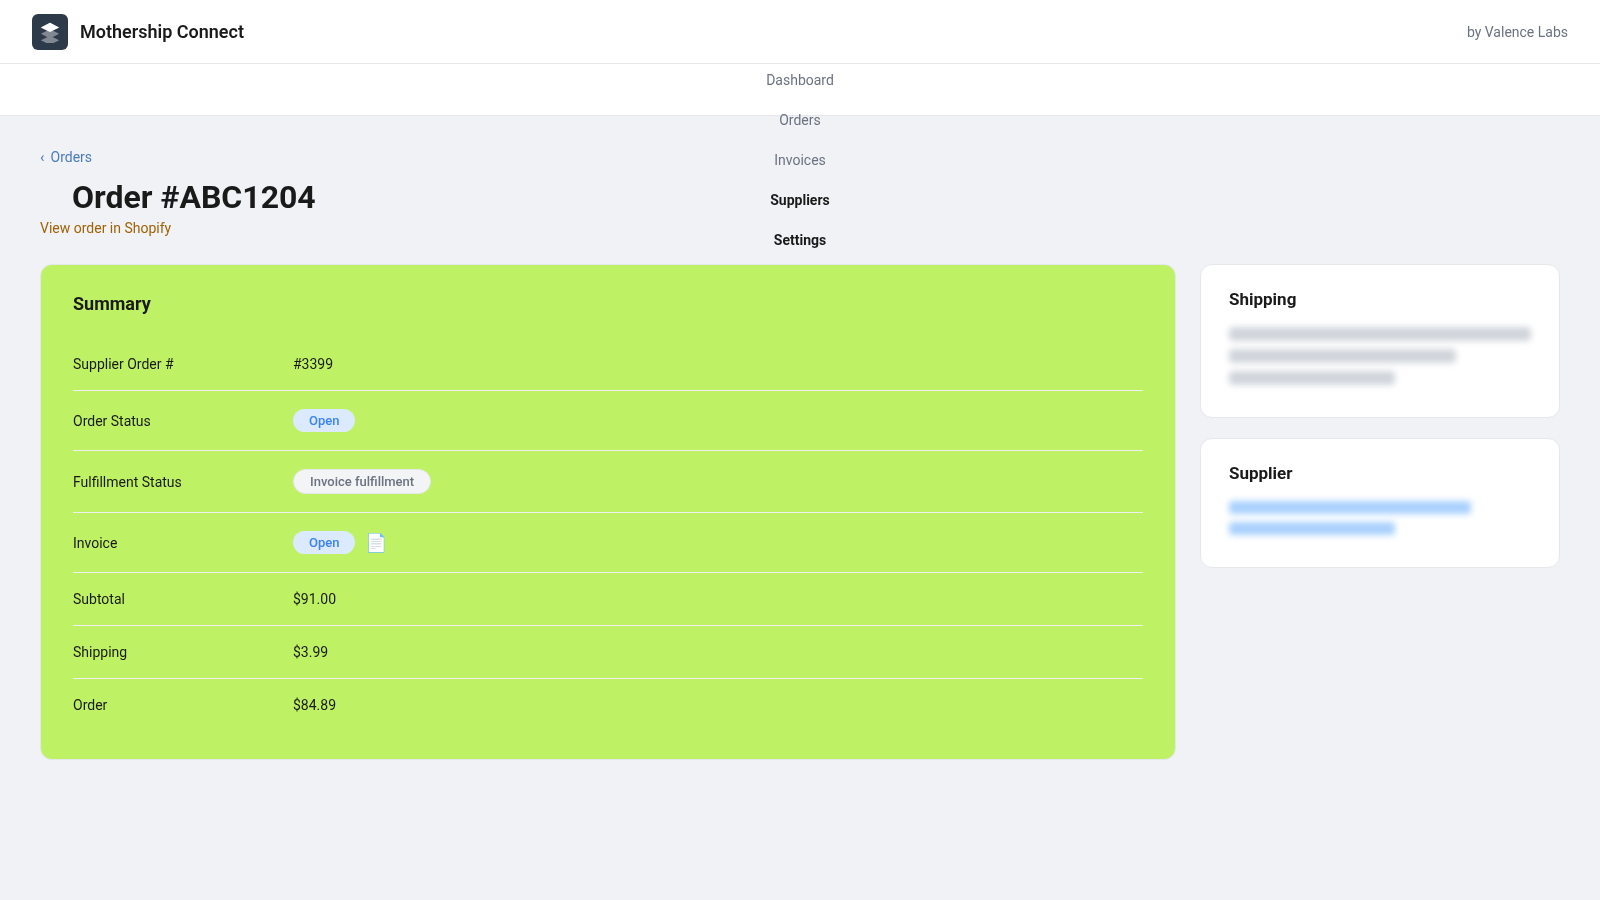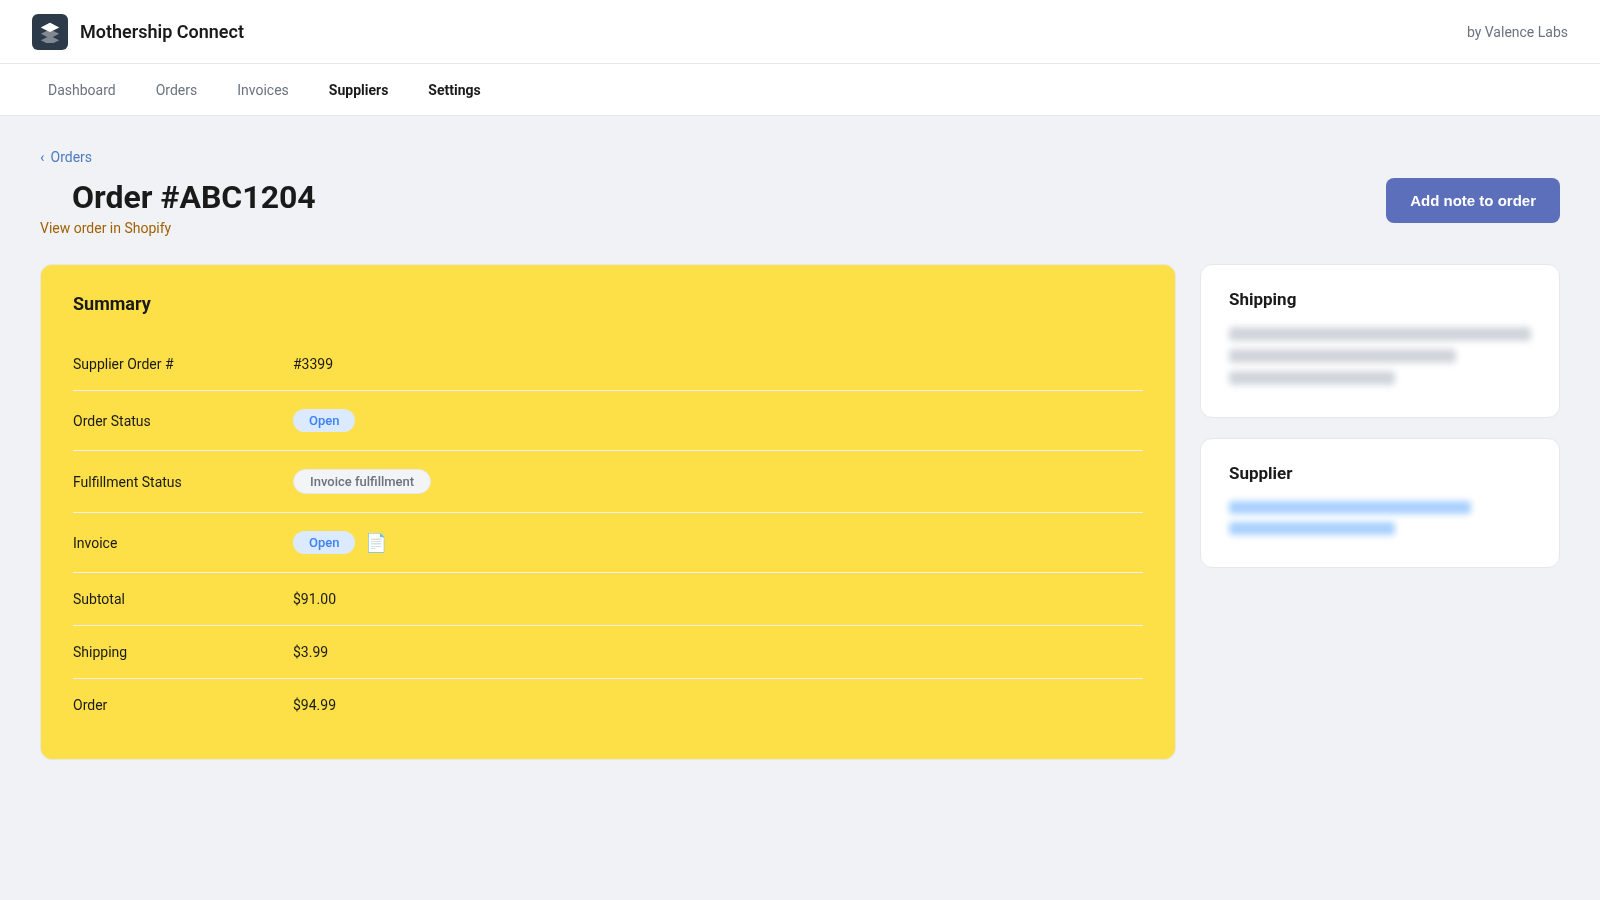--- a/index.html
+++ b/index.html
@@ -51,20 +51,21 @@
 
     
     .nav {
       background: #fff;
       border-bottom: 1px solid #e5e7eb;
       display: flex;
       align-items: center;
       padding: 0 32px;
       height: 52px;
       gap: 8px;
+      flex-direction: column;
     }
     .nav-item {
       padding: 8px 16px;
       font-size: 14px;
       color: #6b7280;
       cursor: pointer;
       border-radius: 4px;
       text-decoration: none;
     }
     .nav-item.active {
@@ -129,21 +130,21 @@
 
     
     .main-layout {
       display: flex;
       gap: 24px;
       align-items: flex-start;
     }
 
     
     .summary-card {
-      background: #fde047;
+      background: #bef264;
       border-radius: 12px;
       border: 1px solid #e5e7eb;
       flex: 1;
       padding: 28px 32px;
       min-width: 0;
     }
     .summary-title {
       font-size: 18px;
       font-weight: 700;
       color: #1a1a1a;
@@ -273,21 +274,20 @@
   <div class="breadcrumb">
     <span style="color:#4b7cbf; font-size:15px;">‹</span>
     <a class="breadcrumb-back">Orders</a>
   </div>
 
   <div class="page-header">
     <div class="page-header-left">
       <h1 class="page-title">Order #ABC1204</h1>
       <div class="page-subtitle" style="cursor:pointer; color:#a16207;">View order in Shopify</div>
     </div>
-    <button class="add-note-btn">Add note to order</button>
   </div>
 
   <div class="main-layout">
 
     <div class="summary-card">
       <div class="summary-title">Summary</div>
 
       <div class="summary-row">
         <div class="summary-label">Supplier Order #</div>
         <div class="summary-value">#3399</div>
@@ -320,21 +320,21 @@
         <div class="summary-value">$91.00</div>
       </div>
 
       <div class="summary-row">
         <div class="summary-label">Shipping</div>
         <div class="summary-value">$3.99</div>
       </div>
 
       <div class="summary-row">
         <div class="summary-label">Order</div>
-        <div class="summary-value">$94.99</div>
+        <div class="summary-value">$84.89</div>
       </div>
 
     </div>
 
     <div class="right-panel">
 
       <div class="side-card">
         <div class="side-card-title">Shipping</div>
         <div class="blurred-line-group">
           <div class="blurred-block wide"></div>

